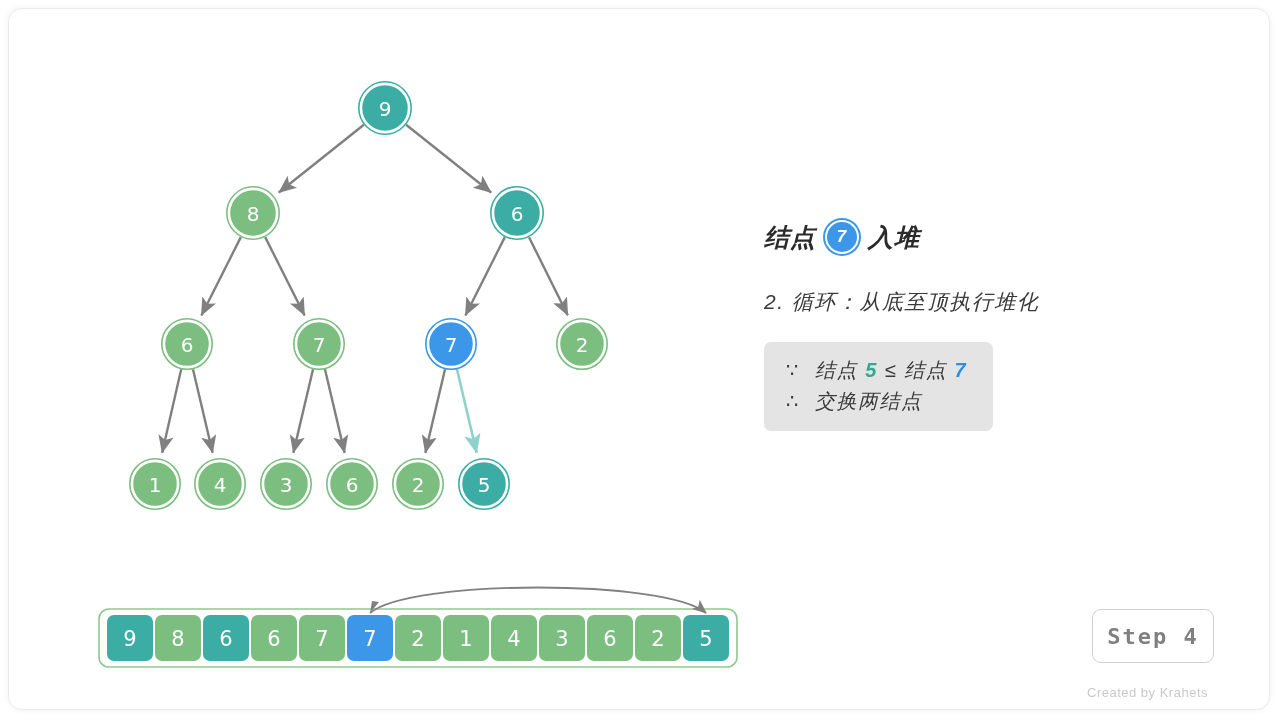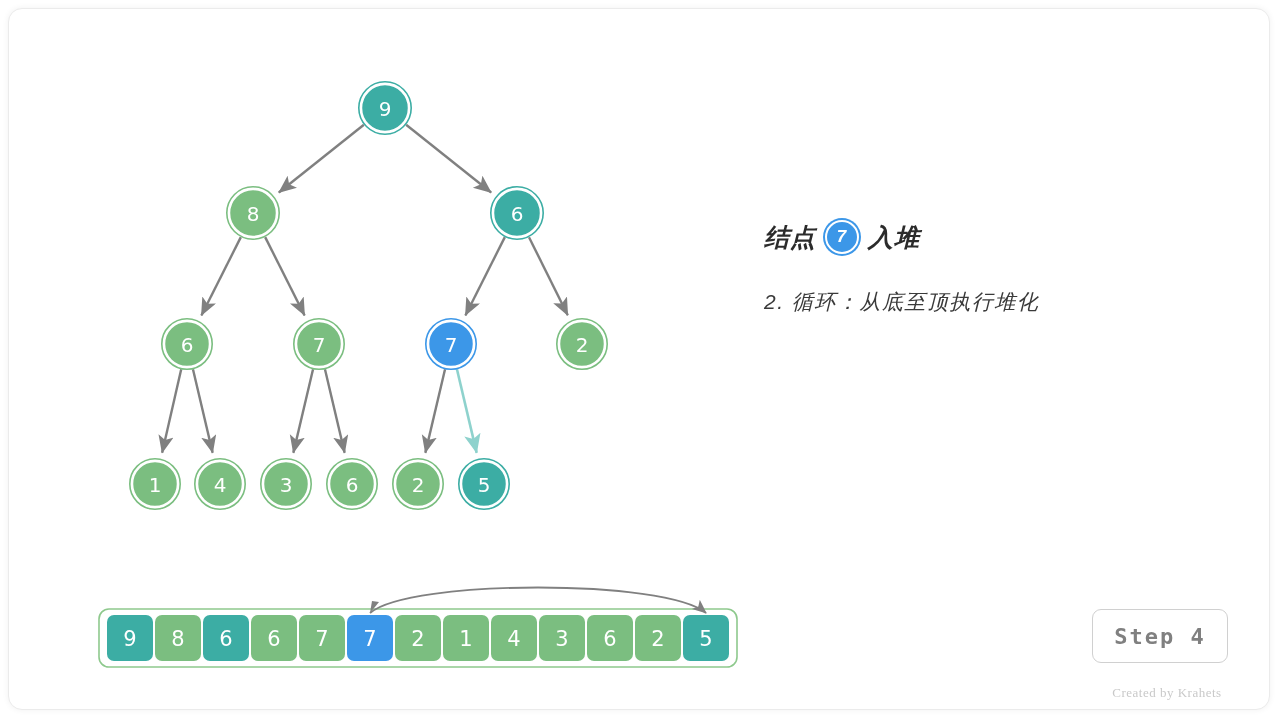--- a/index.html
+++ b/index.html
@@ -112,42 +112,42 @@
     letter-spacing: 1.5px;
     white-space: nowrap;
     line-height: 1.55;
   }
   .sym { display: inline-block; width: 22px; }
 
   #step-badge {
     position: absolute;
     left: 1083px;
     top: 600px;
-    width: 136px;
+    width: 122px;
     height: 54px;
     border: 1px solid #d0d0d0;
     border-radius: 9px;
     background: #ffffff;
     display: flex;
     align-items: center;
     justify-content: center;
     font-family: "DejaVu Sans Mono", "Liberation Mono", monospace;
     font-size: 22px;
     font-weight: bold;
     color: #808080;
     letter-spacing: 2px;
     box-sizing: border-box;
   }
   #credit {
     position: absolute;
     left: 1078px;
     top: 676px;
     width: 160px;
-    text-align: center;
-    font-family: Liberation Serif, serif;
+    text-align: left;
+    font-family: Liberation Sans, sans-serif;
     font-size: 13px;
     color: #c9c9c9;
     letter-spacing: 0.5px;
   }
 </style>
 </head>
 <body>
 
 <div id="frame">
   <div id="stage">
@@ -312,19 +312,33 @@
         <span class="title-chip">7</span>
         <span>入堆</span>
       </div>
 
 
       <div class="step-line">
         <span>2.</span>
         <span>循环：从底至顶执行堆化</span>
       </div>
 
+      <div id="reason-box">
+        <div class="reason-line">
+          <span class="sym">∵</span>
+          <span>结点</span>
+          <span class="hl-green">5</span>
+          <span>≤</span>
+          <span>结点</span>
+          <span class="hl-blue">7</span>
+        </div>
+        <div class="reason-line">
+          <span class="sym">∴</span>
+          <span>交换两结点</span>
+        </div>
+      </div>
     </div>
 
     <div id="step-badge">Step 4</div>
     <div id="credit">Created by Krahets</div>
 
   </div>
 </div>
 
 </body></html>

